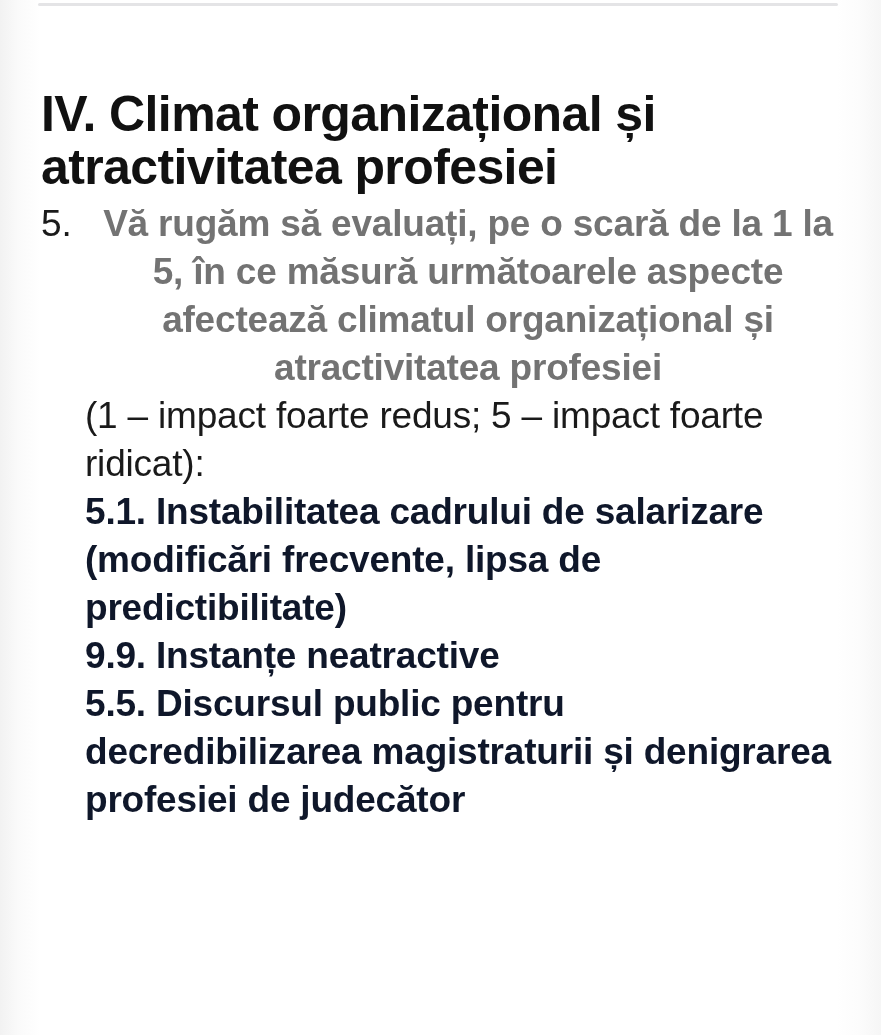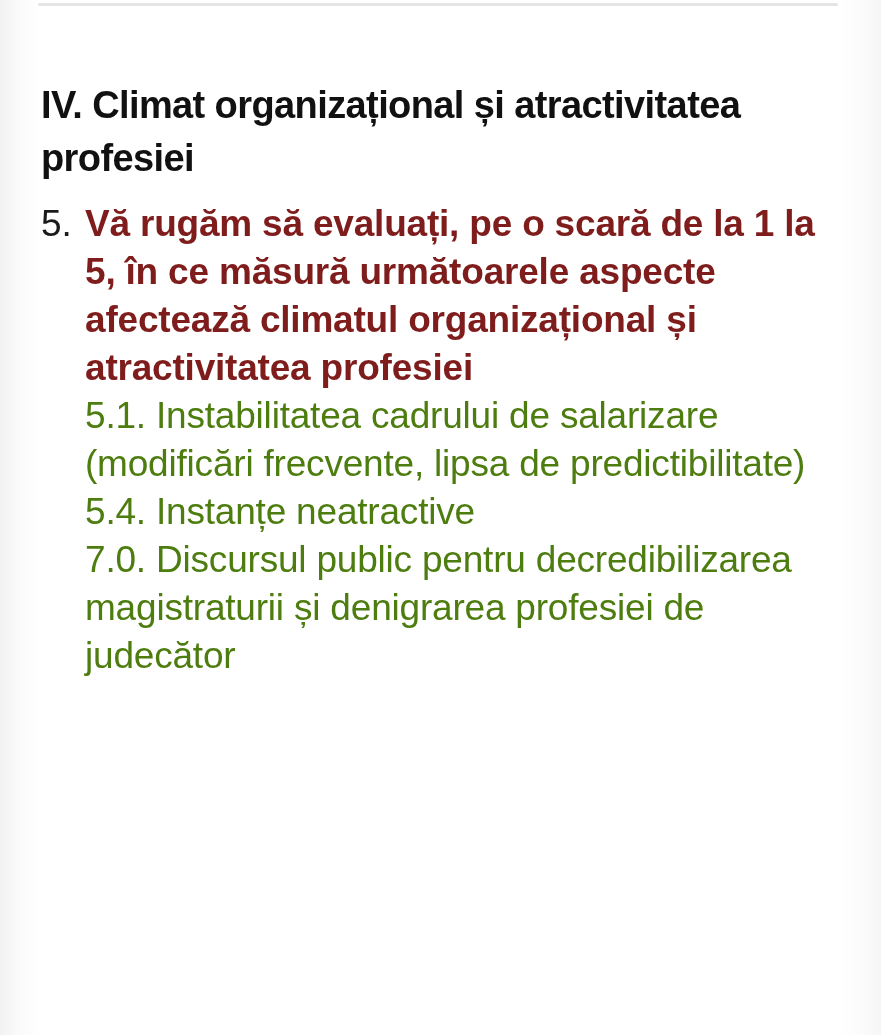--- a/index.html
+++ b/index.html
@@ -46,21 +46,21 @@
     position: absolute;
     left: 0; top: 0;
     width: 881px;
   }
 
   .section-heading {
     position: absolute;
     left: 41px;
     top: 54px;
     width: 790px;
-    font-size: 38px;
+    font-size: 50px;
     font-weight: bold;
     line-height: 53px;
     letter-spacing: -0.6px;
     color: #111111;
   }
 
   .question-block {
     position: absolute;
     left: 41px;
     top: 200px;
@@ -83,33 +83,34 @@
 
   .q-body {
     flex: 1 1 auto;
     font-size: 37px;
     line-height: 48px;
     letter-spacing: -0.2px;
   }
 
   .q-prompt {
     font-weight: bold;
-    color: #7f1d1d;
+    color: #737373;
     display: block;
+    text-align: center;
   }
 
   .q-scale-note {
     font-weight: normal;
     color: #1a1a1a;
     display: block;
   }
 
   .subitems {
-    font-weight: normal;
-    color: #4d7c0f;
+    font-weight: bold;
+    color: #0f172a;
   }
 
   .subitem {
     display: block;
   }
 </style>
 </head>
 <body>
 
 <div class="page-shade-left"></div>
@@ -119,22 +120,23 @@
 
 <div class="content">
 
   <h1 class="section-heading">IV. Climat organizațional și atractivitatea profesiei</h1>
 
   <div class="question-block">
     <div class="q-row">
       <div class="q-marker">5.</div>
       <div class="q-body">
         <span class="q-prompt">Vă rugăm să evaluați, pe o scară de la 1 la 5, în ce măsură următoarele aspecte afectează climatul organizațional și atractivitatea profesiei</span>
+        <span class="q-scale-note">(1 – impact foarte redus; 5 – impact foarte ridicat):</span>
         <div class="subitems">
           <span class="subitem">5.1. Instabilitatea cadrului de salarizare (modificări frecvente, lipsa de predictibilitate)</span>
-          <span class="subitem">5.4. Instanțe neatractive</span>
-          <span class="subitem">7.0. Discursul public pentru decredibilizarea magistraturii și denigrarea profesiei de judecător</span>
+          <span class="subitem">9.9. Instanțe neatractive</span>
+          <span class="subitem">5.5. Discursul public pentru decredibilizarea magistraturii și denigrarea profesiei de judecător</span>
         </div>
       </div>
     </div>
   </div>
 
 </div>
 
 </body></html>

